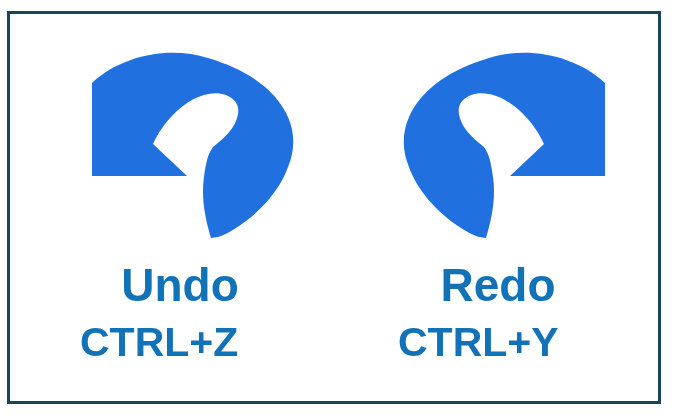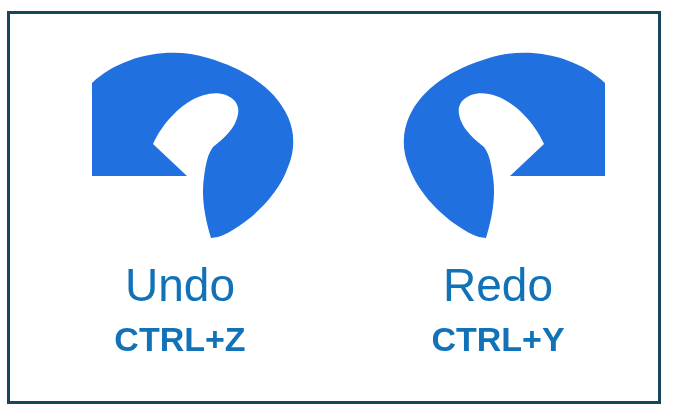--- a/index.html
+++ b/index.html
@@ -9,25 +9,25 @@
   }
   .frame{
     position:absolute;left:7px;top:11px;width:648px;height:387px;
     border:3px solid #17455c;background:#ffffff;
   }
   .arrow{position:absolute;display:block;}
   .arrow.undo{left:82px;top:35px;width:205px;height:192px;}
   .arrow.redo{left:390px;top:35px;width:205px;height:192px;}
   .label{
     position:absolute;width:200px;text-align:center;color:#1272b8;
-    font-weight:normal;font-size:46px;line-height:1;top:248px;
+    font-weight:bold;font-size:46px;line-height:1;top:248px;
   }
   .shortcut{
-    position:absolute;width:200px;text-align:center;color:#1272b8;
-    font-weight:bold;font-size:34px;line-height:1;top:308px;
+    position:absolute;width:200px;color:#1272b8;
+    font-weight:bold;font-size:41px;line-height:1;top:308px;
   }
   .col-left{left:70px;}
   .col-right{left:388px;}
 </style>
 </head>
 <body>
 
 <div class="frame">
 
   <div>

